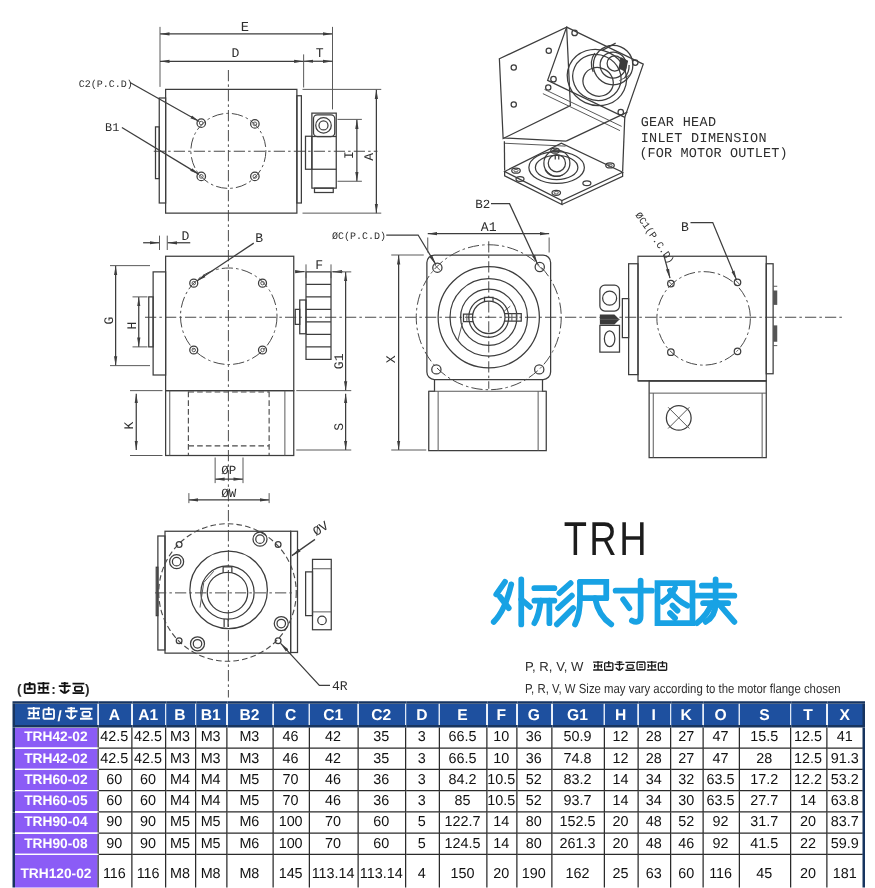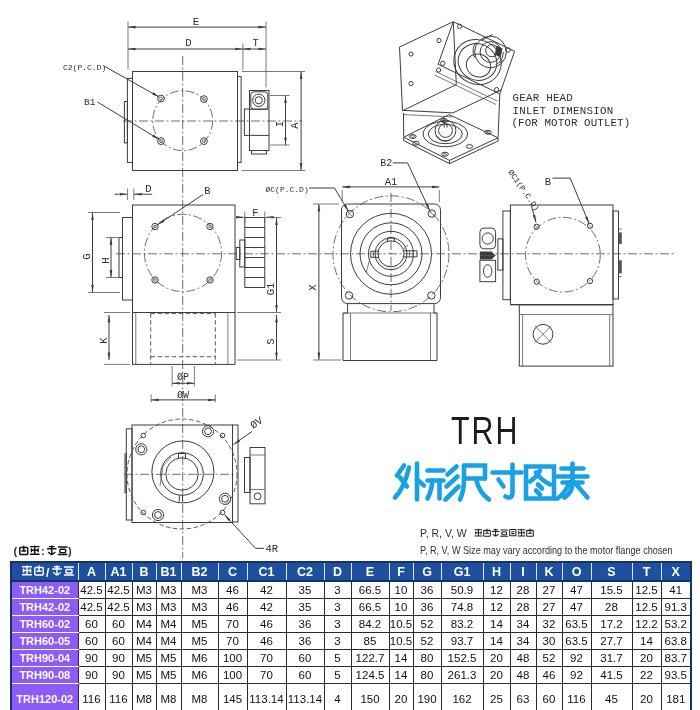--- a/index.html
+++ b/index.html
@@ -190,21 +190,21 @@
         <td class="d">124.5</td>
         <td class="d">14</td>
         <td class="d">80</td>
         <td class="d">261.3</td>
         <td class="d">20</td>
         <td class="d">48</td>
         <td class="d">46</td>
         <td class="d">92</td>
         <td class="d">41.5</td>
         <td class="d">22</td>
-        <td class="d">93.5</td>
+        <td class="d">59.9</td>
       </tr>
       <tr style="height:32px">
         <td class="m">TRH120-02</td>
         <td class="d">116</td>
         <td class="d">116</td>
         <td class="d">M8</td>
         <td class="d">M8</td>
         <td class="d">M8</td>
         <td class="d">145</td>
         <td class="d">113.14</td>

